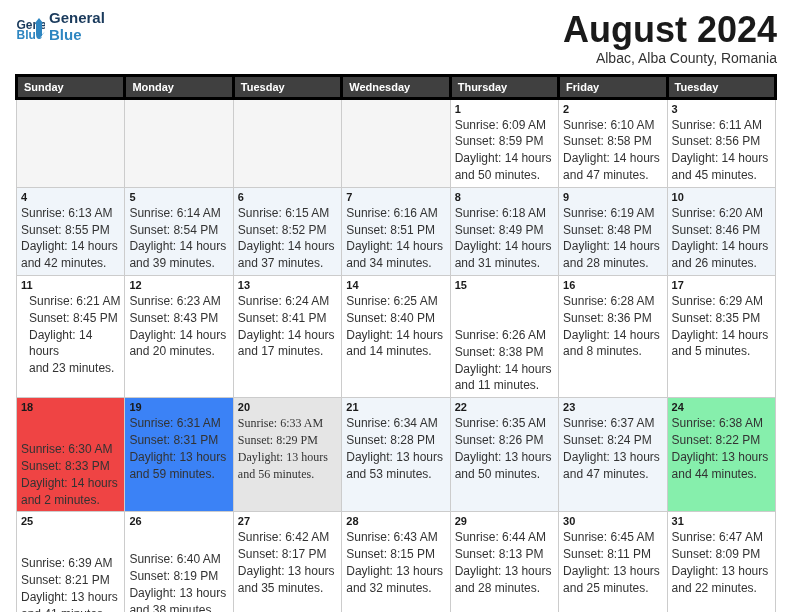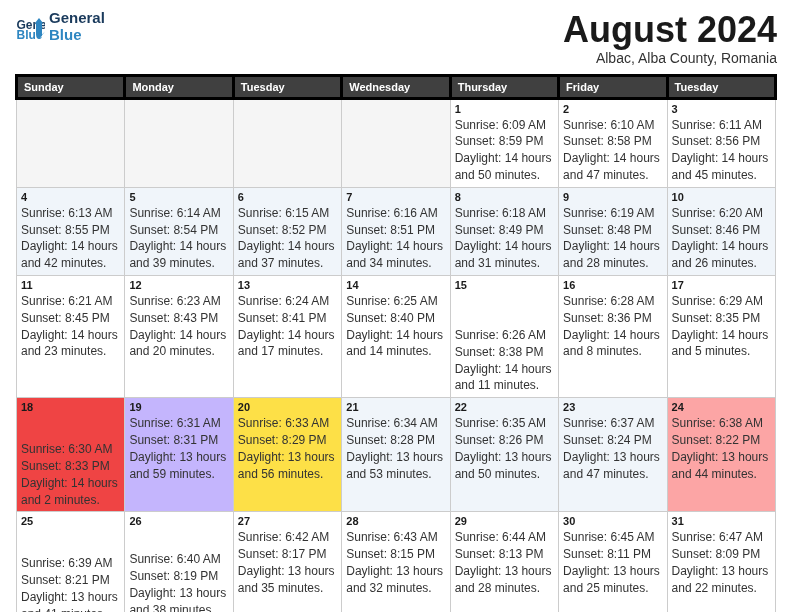--- a/index.html
+++ b/index.html
@@ -193,21 +193,21 @@
             <div class="day-number">10</div>
             <div class="day-info" style="white-space: pre-line;">Sunrise: 6:20 AM
 Sunset: 8:46 PM
 Daylight: 14 hours
 and 26 minutes.</div>
           </td>
         </tr>
         <tr>
           <td>
             <div class="day-number">11</div>
-            <div class="day-info" style="white-space: pre-line;">Sunrise: 6:21 AM
+            <div class="day-info" style="white-space: pre-line; margin-left: 8px;">Sunrise: 6:21 AM
 Sunset: 8:45 PM
 Daylight: 14 hours
 and 23 minutes.</div>
           </td>
           <td>
             <div class="day-number">12</div>
             <div class="day-info" style="white-space: pre-line;">Sunrise: 6:23 AM
 Sunset: 8:43 PM
 Daylight: 14 hours
 and 20 minutes.</div>
@@ -249,30 +249,30 @@
           </td>
         </tr>
         <tr>
           <td style="background: #ef4444;">
             <div class="day-number">18</div>
             <div class="day-info" style="white-space: pre-line; margin-top: 28px;">Sunrise: 6:30 AM
 Sunset: 8:33 PM
 Daylight: 14 hours
 and 2 minutes.</div>
           </td>
-          <td style="background: #c4b5fd;">
+          <td style="background: #3b82f6;">
             <div class="day-number">19</div>
             <div class="day-info" style="white-space: pre-line;">Sunrise: 6:31 AM
 Sunset: 8:31 PM
 Daylight: 13 hours
 and 59 minutes.</div>
           </td>
-          <td style="background: #fde047; margin-left: 32px;">
+          <td style="background: #e5e5e5; margin-left: 32px;">
             <div class="day-number">20</div>
-            <div class="day-info" style="white-space: pre-line;">Sunrise: 6:33 AM
+            <div class="day-info" style="white-space: pre-line; font-family: Liberation Serif, serif;">Sunrise: 6:33 AM
 Sunset: 8:29 PM
 Daylight: 13 hours
 and 56 minutes.</div>
           </td>
           <td style="background: rgb(240, 245, 250);">
             <div class="day-number">21</div>
             <div class="day-info" style="white-space: pre-line;">Sunrise: 6:34 AM
 Sunset: 8:28 PM
 Daylight: 13 hours
 and 53 minutes.</div>
@@ -284,21 +284,21 @@
 Daylight: 13 hours
 and 50 minutes.</div>
           </td>
           <td style="background: rgb(240, 245, 250);">
             <div class="day-number">23</div>
             <div class="day-info" style="white-space: pre-line;">Sunrise: 6:37 AM
 Sunset: 8:24 PM
 Daylight: 13 hours
 and 47 minutes.</div>
           </td>
-          <td style="background: #fca5a5;">
+          <td style="background: #86efac;">
             <div class="day-number">24</div>
             <div class="day-info" style="white-space: pre-line;">Sunrise: 6:38 AM
 Sunset: 8:22 PM
 Daylight: 13 hours
 and 44 minutes.</div>
           </td>
         </tr>
         <tr>
           <td>
             <div class="day-number">25</div>

